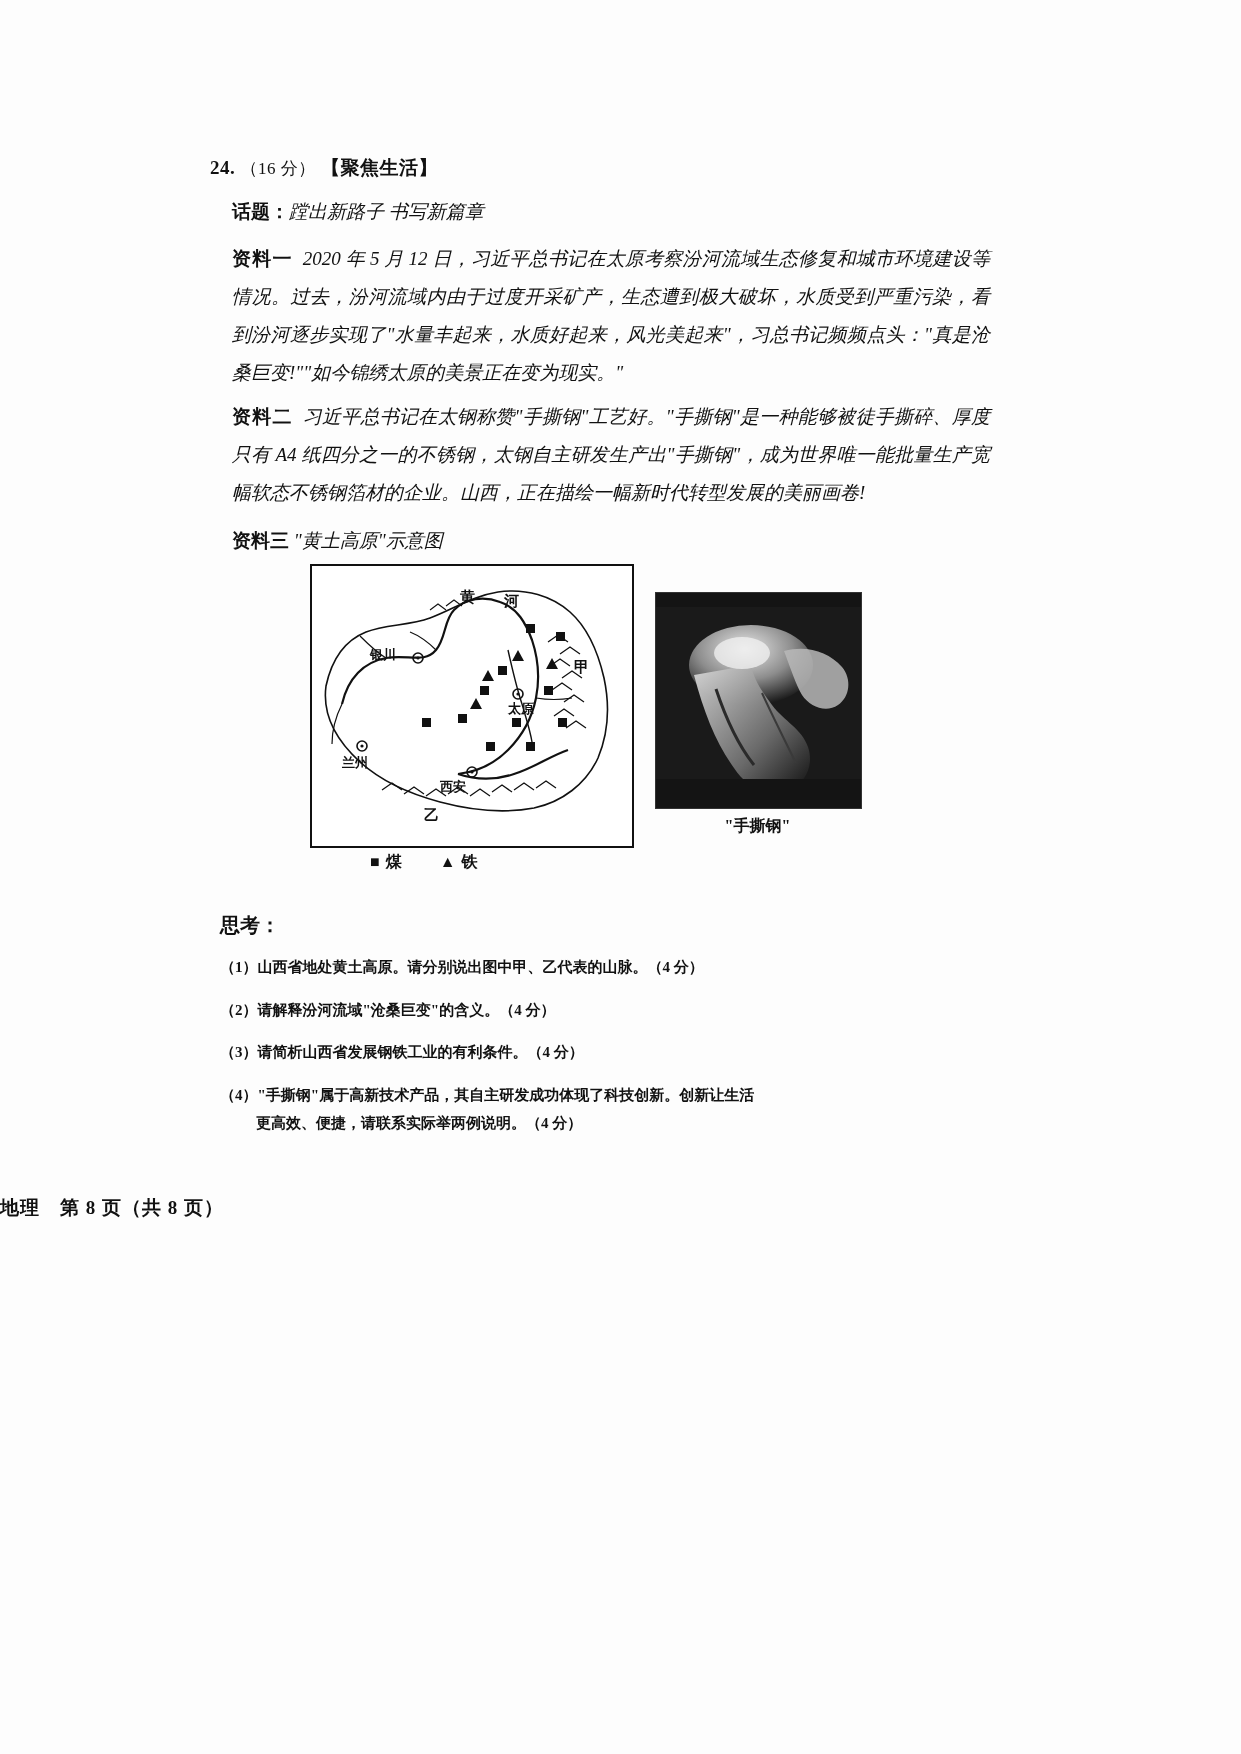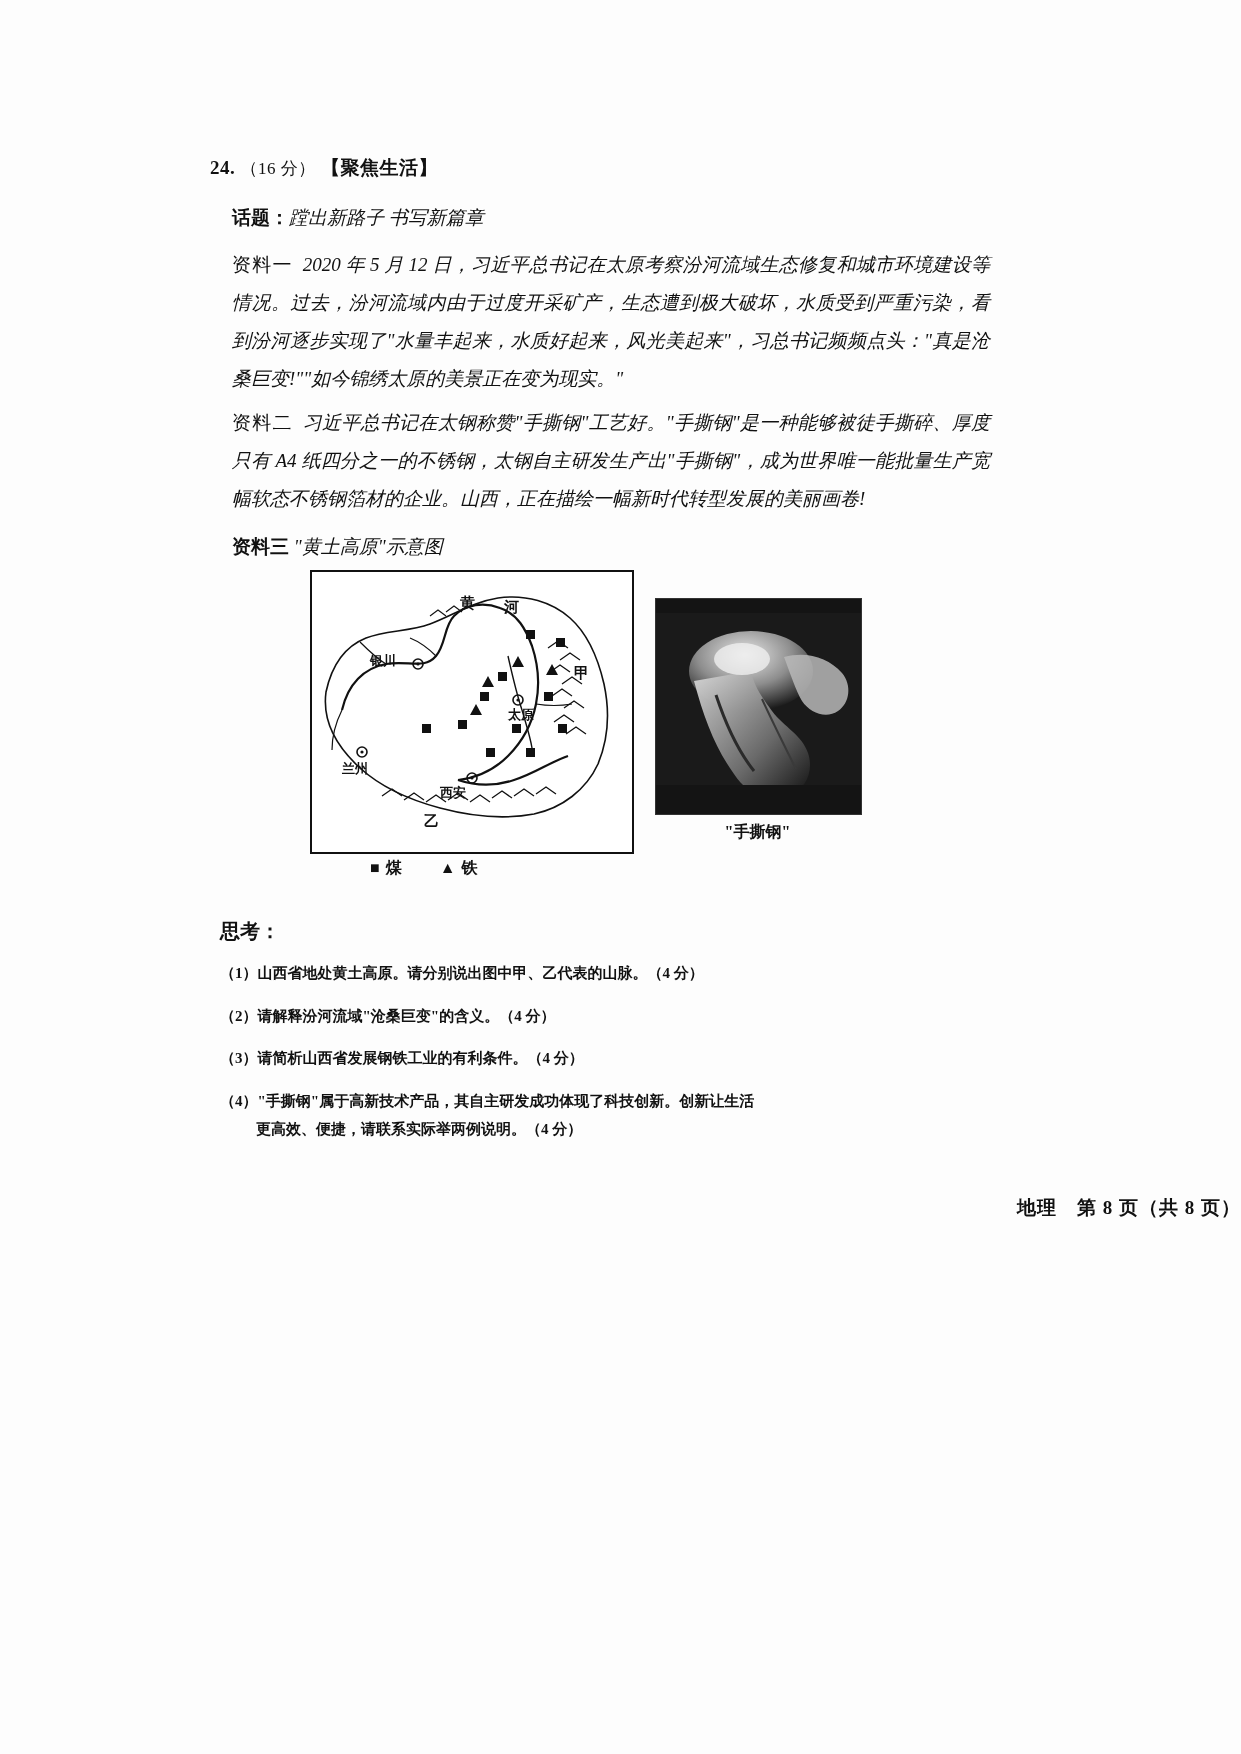--- a/index.html
+++ b/index.html
@@ -26,21 +26,21 @@
     position: absolute;
     left: 210px;
     top: 155px;
     width: 780px;
   }
 
   
   .q-head {
     font-size: 19px;
     font-weight: bold;
-    margin-bottom: 20px;
+    margin-bottom: 14px;
     letter-spacing: 0.5px;
   }
   .q-head .num { font-weight: bold; }
   .q-head .score { font-weight: normal; font-size: 17px; }
   .q-head .bracket { font-weight: bold; }
 
   .line {
     font-size: 19px;
     margin: 0 0 12px 0;
     line-height: 1.75;
@@ -52,21 +52,21 @@
     font-size: 19px;
     line-height: 2.0;
     margin: 0 0 6px 0;
     margin-left: 22px;
     text-align: justify;
     text-justify: inter-ideograph;
     font-style: italic;
     font-family: "Liberation Serif", serif;
   }
   .para .tag {
-    font-weight: normal;
+    font-weight: bold;
     font-style: normal;
     letter-spacing: 1px;
     margin-right: 10px;
   }
   .sub-head {
     font-size: 19px;
     margin: 16px 0 10px 22px;
     font-weight: bold;
   }
   .sub-head .norm { font-weight: normal; font-style: italic; }
@@ -141,21 +141,21 @@
   .q-item .cont {
     display: block;
     margin-left: 36px;
   }
 
   .footer {
     position: absolute;
     left: 0;
     top: 1195px;
     width: 1241px;
-    text-align: right;
+    text-align: left;
     font-size: 19px;
     font-weight: bold;
     letter-spacing: 1px;
   }
 </style>
 </head>
 <body>
 
 <div class="page">
   <div class="content">

